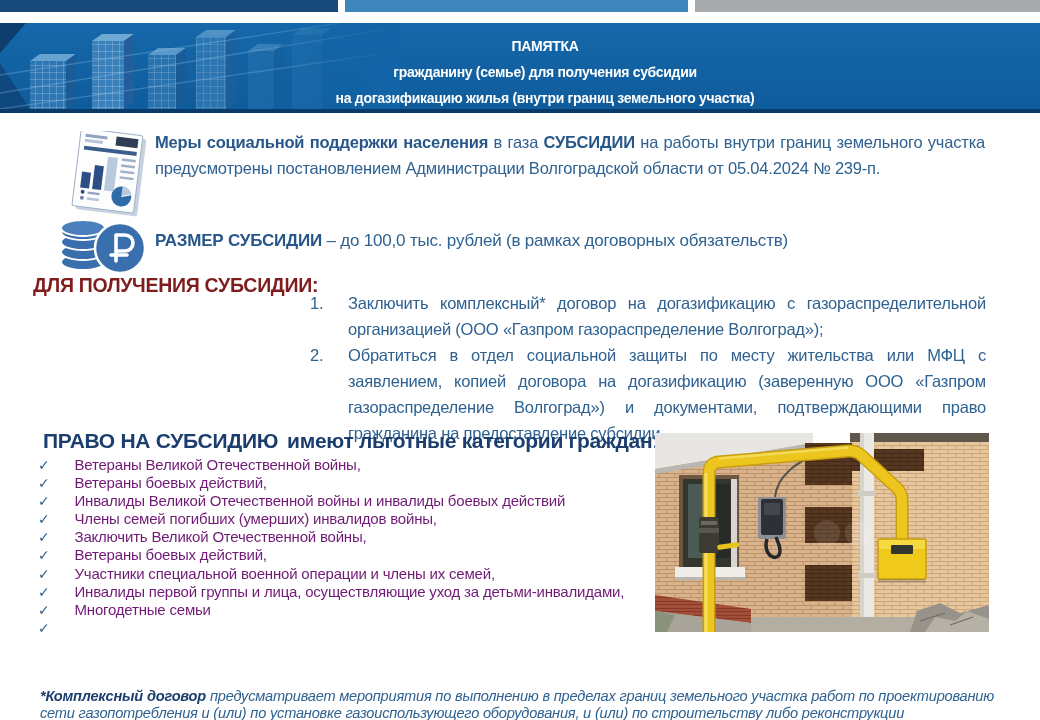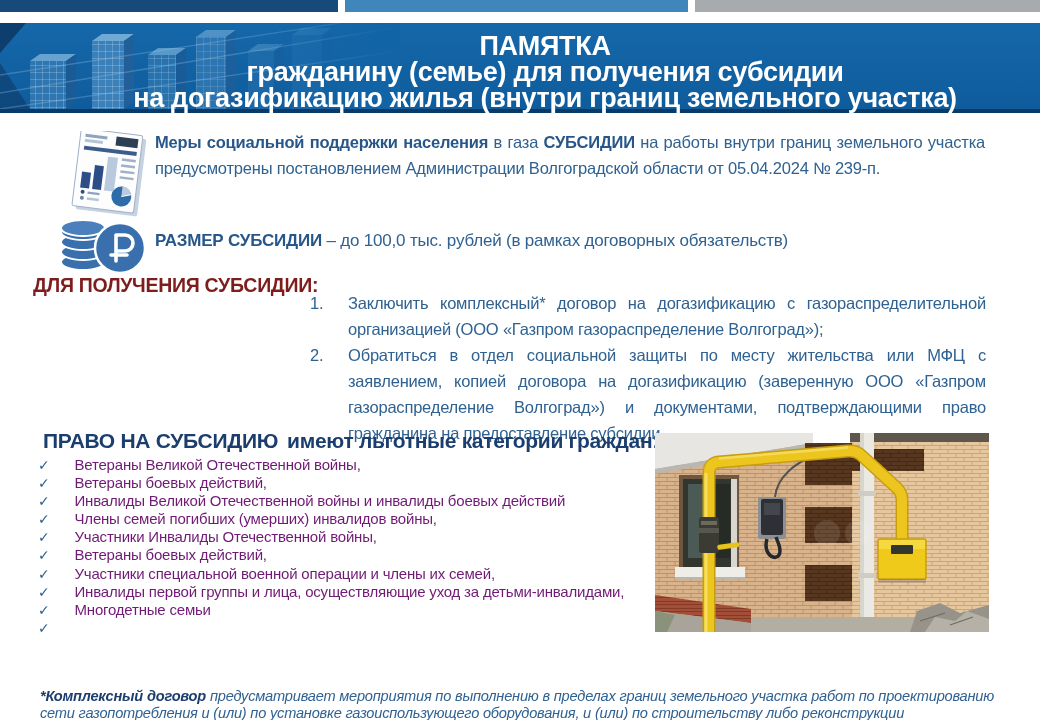--- a/index.html
+++ b/index.html
@@ -11,21 +11,21 @@
   .tb-navy{left:0;width:338px;background:#17497B;}
   .tb-blue{left:345px;width:343px;background:#3F86BD;}
   .tb-gray{left:695px;width:345px;background:#A8ABAD;}
 
   
   .band{position:absolute;left:0;top:23px;width:1040px;height:86px;
         background:linear-gradient(180deg,#1568AA 0%,#0F5C9C 100%);
         border-bottom:4px solid #0A3A67;}
   .band-art{position:absolute;left:0;top:0;width:400px;height:86px;}
   .title{position:absolute;left:120px;right:70px;top:10px;text-align:center;
-         color:#FFFFFF;font-weight:700;font-size:27px;line-height:26px;letter-spacing:-0.3px;}
+         color:#FFFFFF;font-weight:700;font-size:14px;line-height:26px;letter-spacing:-0.3px;}
 
   
   .doc-icon{position:absolute;left:52px;top:131px;width:116px;height:86px;}
   .coins-icon{position:absolute;left:56px;top:214px;width:96px;height:62px;}
   .intro{position:absolute;left:155px;top:130px;width:830px;margin:0;
          font-size:16.5px;line-height:25.5px;text-align:justify;color:#2F6191;}
   .intro b{color:#27578A;}
   .amount{position:absolute;left:155px;top:229px;width:830px;margin:0;
           font-size:17px;line-height:24px;color:#2F6191;}
   .amount b{color:#27578A;}
@@ -190,21 +190,21 @@
     <li>
         <span class="chk"></span>
         <span>Инвалиды Великой Отечественной войны и инвалиды боевых действий</span>
       </li>
     <li>
         <span class="chk"></span>
         <span>Члены семей погибших (умерших) инвалидов войны,</span>
       </li>
     <li>
         <span class="chk"></span>
-        <span>Участники Инвалиды Отечественной войны,</span>
+        <span>Заключить Великой Отечественной войны,</span>
       </li>
     <li>
         <span class="chk"></span>
         <span>Ветераны боевых действий,</span>
       </li>
     <li>
         <span class="chk"></span>
         <span>Участники специальной военной операции и члены их семей,</span>
       </li>
     <li>

